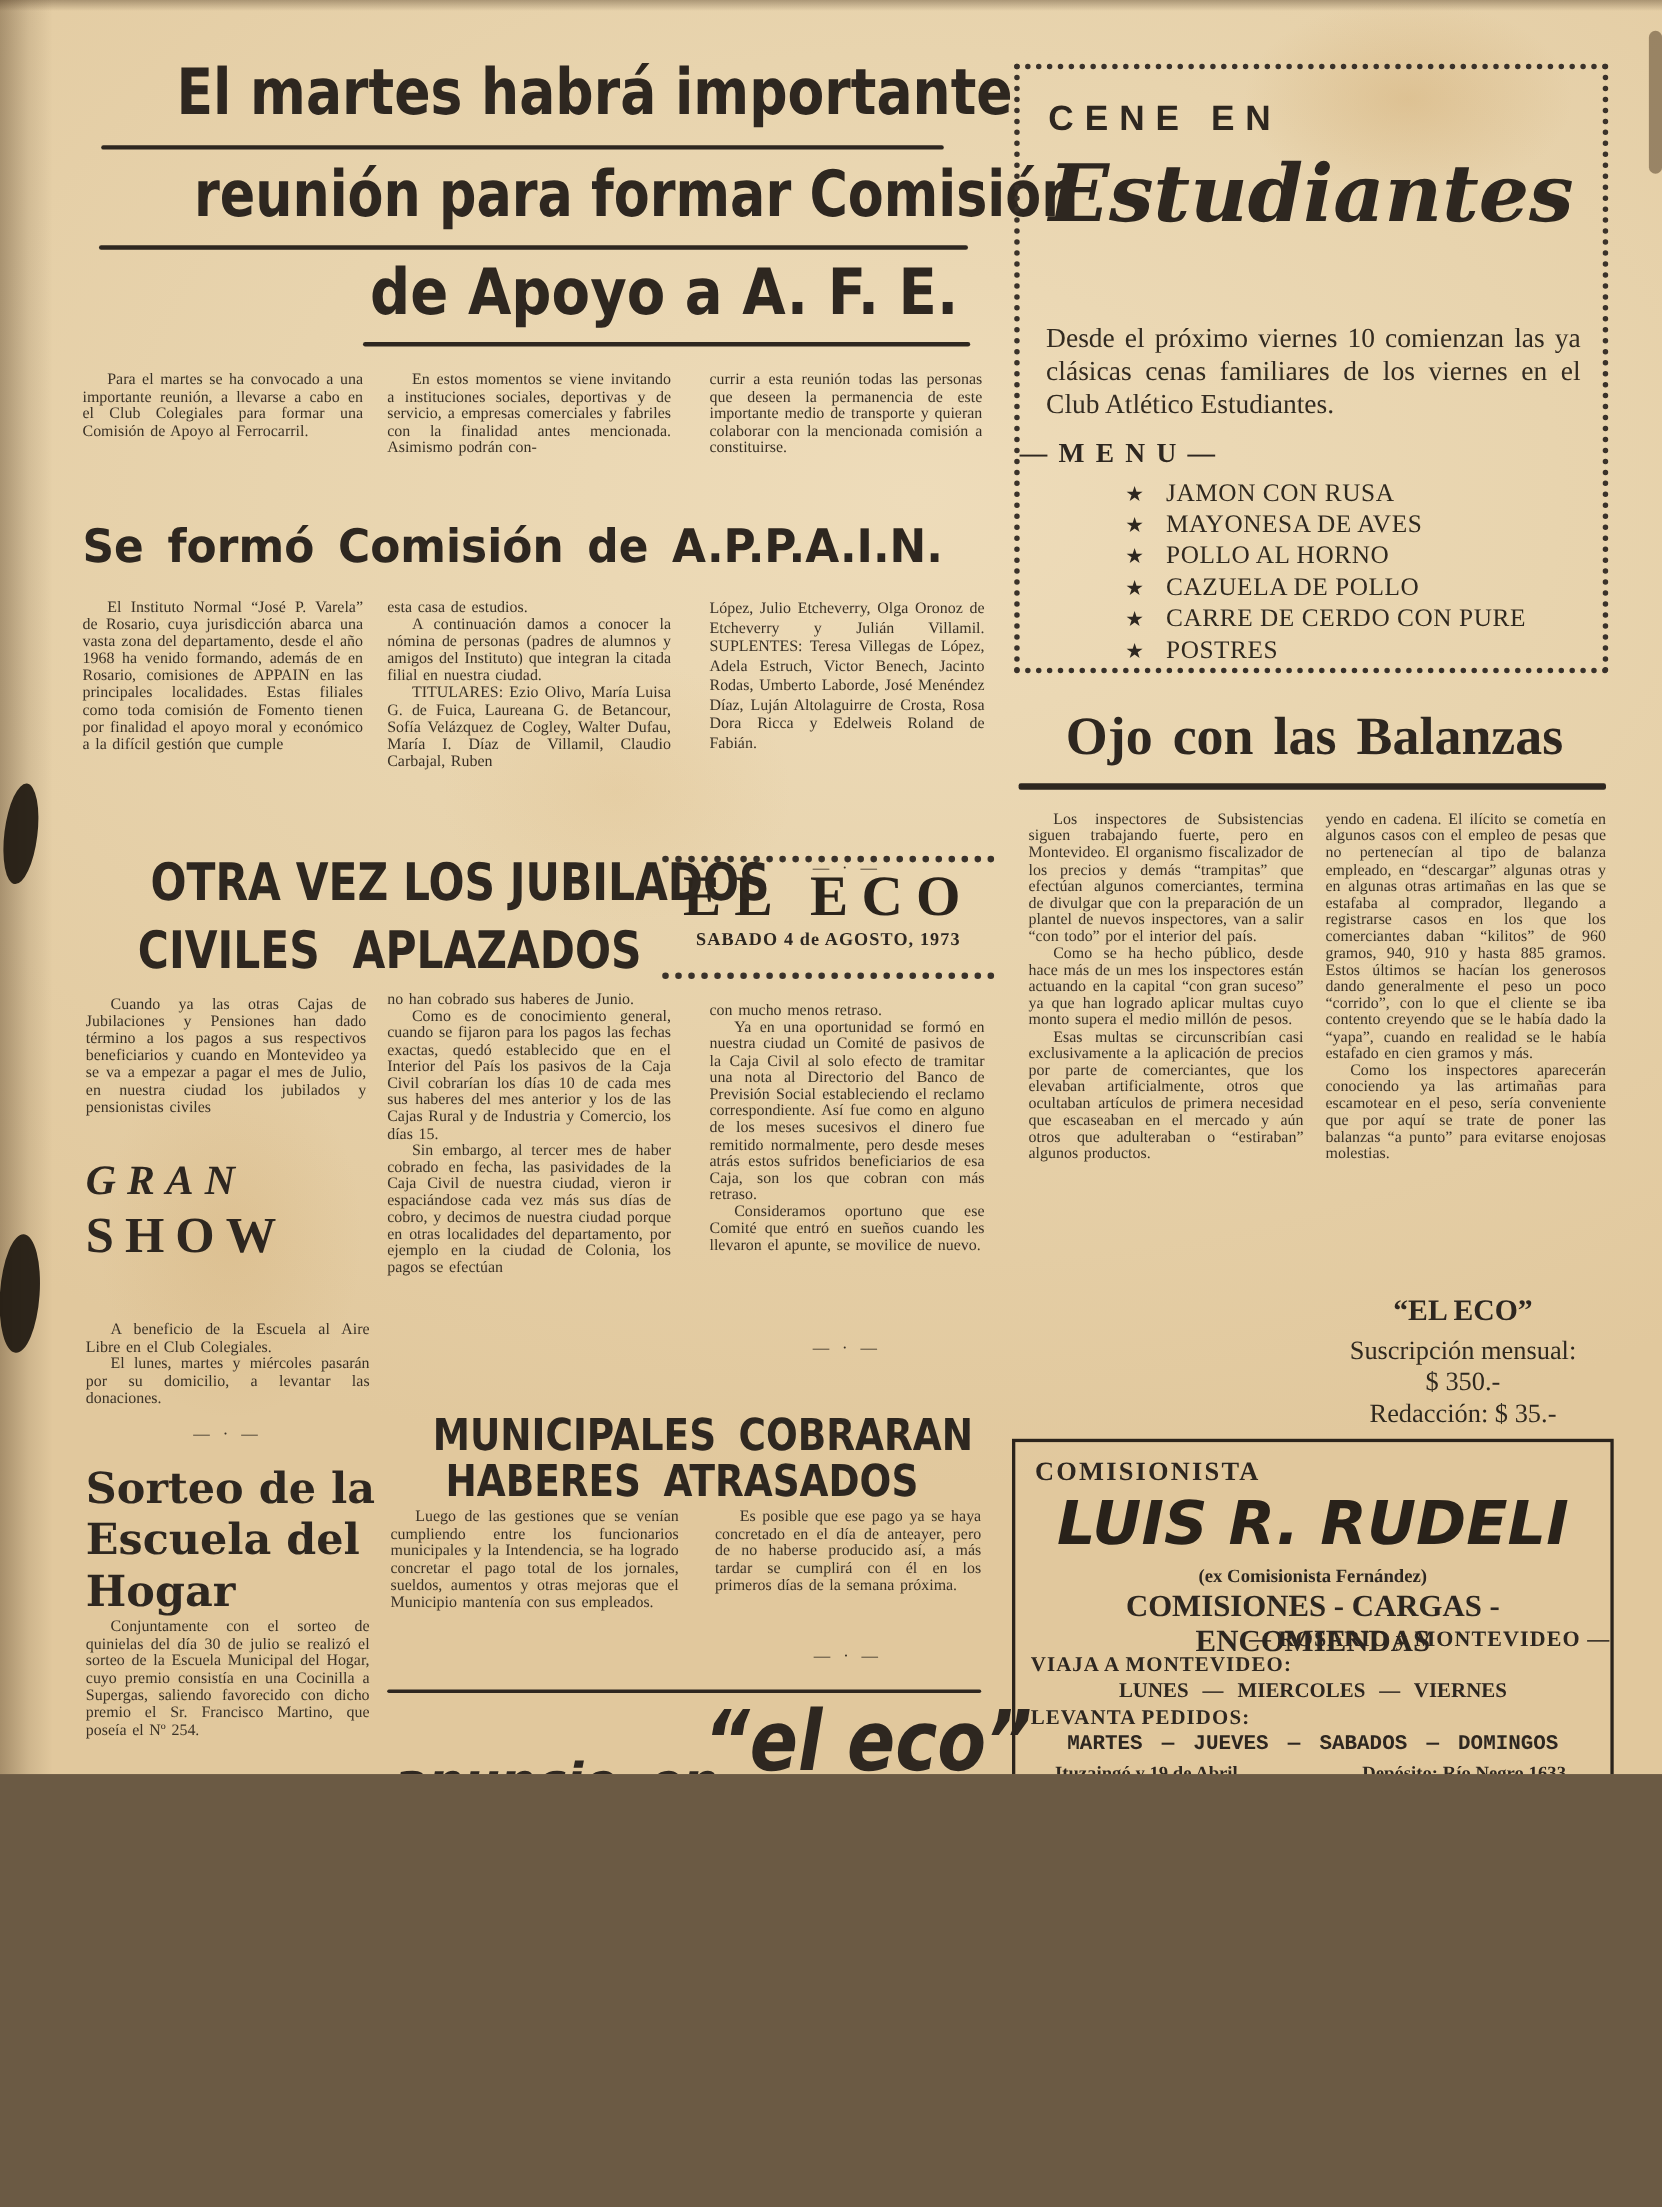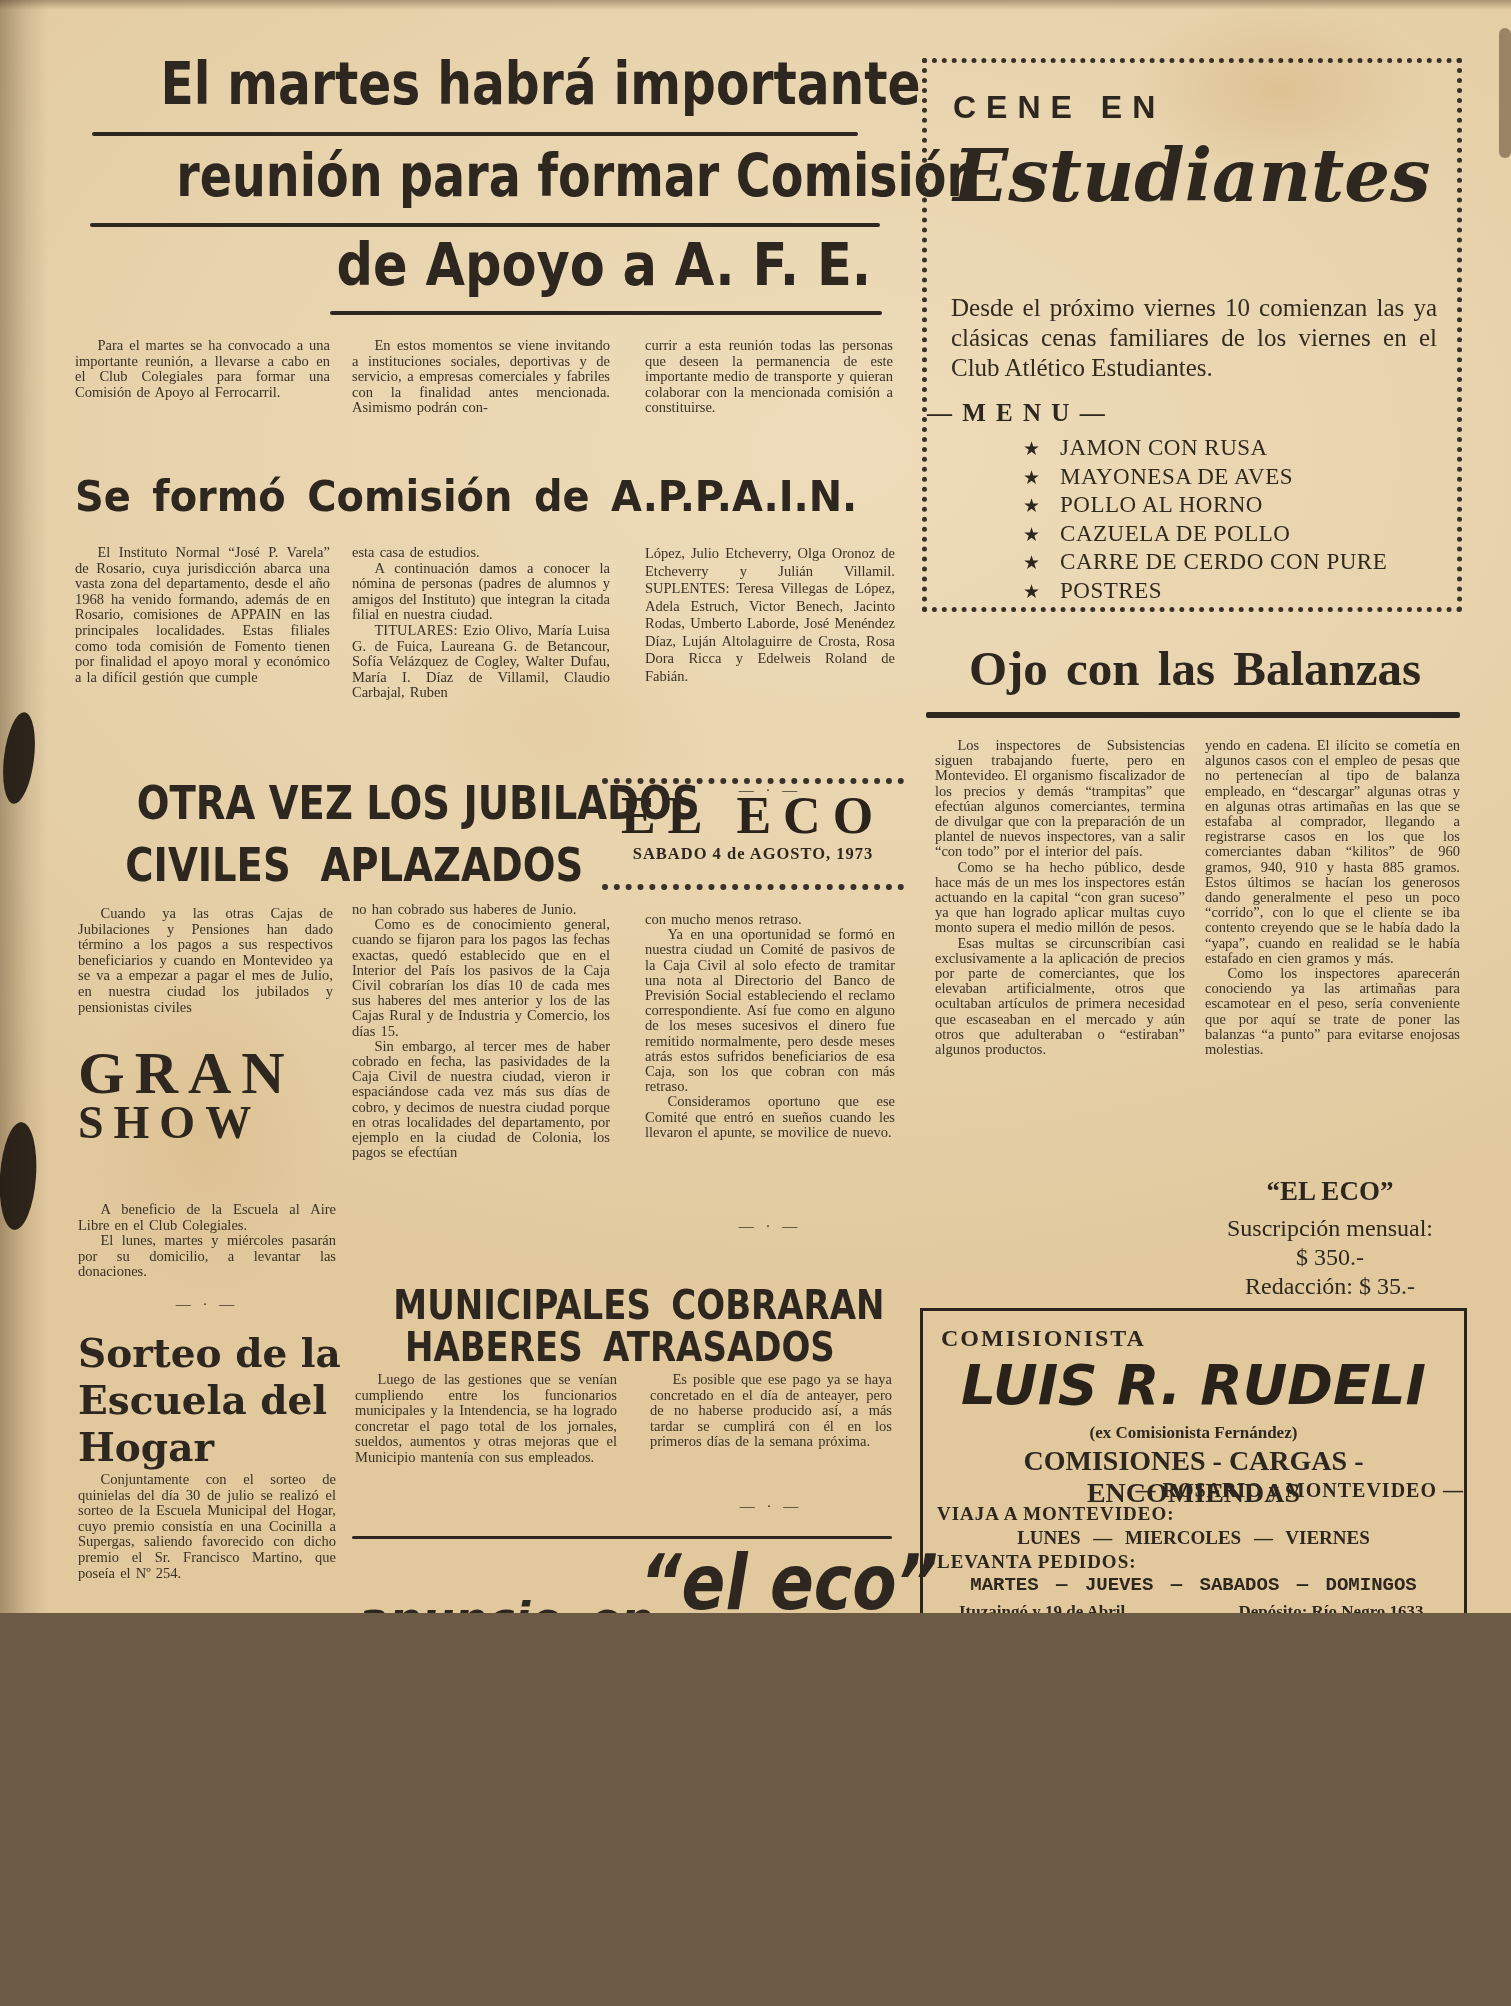--- a/index.html
+++ b/index.html
@@ -151,21 +151,21 @@
       <p>Sin embargo, al tercer mes de haber cobrado en fecha, las pasividades de la Caja Civil de nuestra ciudad, vieron ir espaciándose cada vez más sus días de cobro, y decimos de nuestra ciudad porque en otras localidades del departamento, por ejemplo en la ciudad de Colonia, los pagos se efectúan</p>
     </div>
   <div class="abs col" style="left:645px;top:912px;width:250px;line-height:15.2px;">
       <p class="noindent">con mucho menos retraso.</p>
       <p>Ya en una oportunidad se formó en nuestra ciudad un Comité de pasivos de la Caja Civil al solo efecto de tramitar una nota al Directorio del Banco de Previsión Social estableciendo el reclamo correspondiente. Así fue como en alguno de los meses sucesivos el dinero fue remitido normalmente, pero desde meses atrás estos sufridos beneficiarios de esa Caja, son los que cobran con más retraso.</p>
       <p>Consideramos oportuno que ese Comité que entró en sueños cuando les llevaron el apunte, se movilice de nuevo.</p>
     </div>
   <div class="abs dash" style="left:645px;top:1218px;width:250px;">— · —</div>
 
   <div class="abs" style="left:78px;top:1048px;width:260px;">
-    <div class="hserif" style="font-size:60px;line-height:50px;letter-spacing:10px;">GRAN</div>
+    <div class="hserif" style="font-size:38px;line-height:50px;letter-spacing:10px;font-style:italic;">GRAN</div>
     <div class="hserif" style="font-size:46px;line-height:50px;letter-spacing:10px;">SHOW</div>
   </div>
   <div class="abs col" style="left:78px;top:1202px;width:258px;">
       <p>A beneficio de la Escuela al Aire Libre en el Club Colegiales.</p>
       <p>El lunes, martes y miércoles pasarán por su domicilio, a levantar las donaciones.</p>
     </div>
   <div class="abs dash" style="left:78px;top:1296px;width:258px;">— · —</div>
 
   <div class="abs" style="left:78px;top:1330px;width:280px;">
     <div style="font-family:'DejaVu Serif',serif;font-weight:700;font-size:39px;line-height:47px;color:#2e2720;">Sorteo de la</div>

